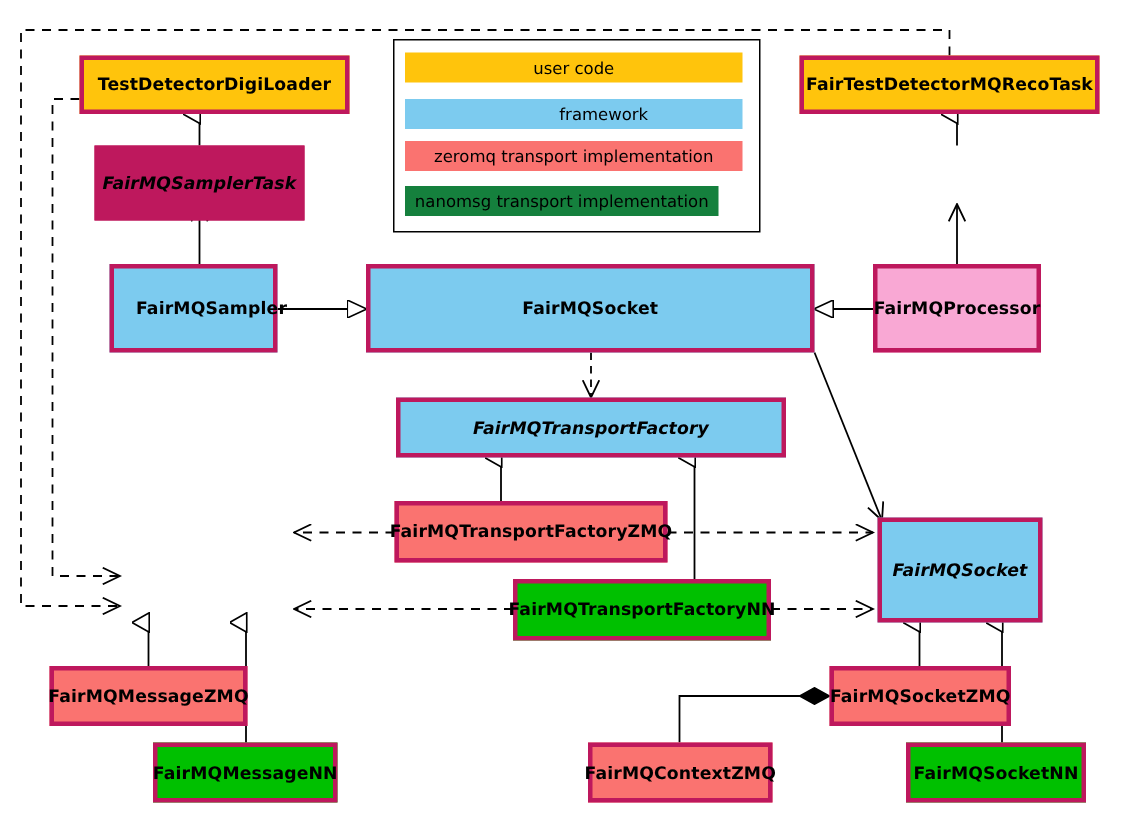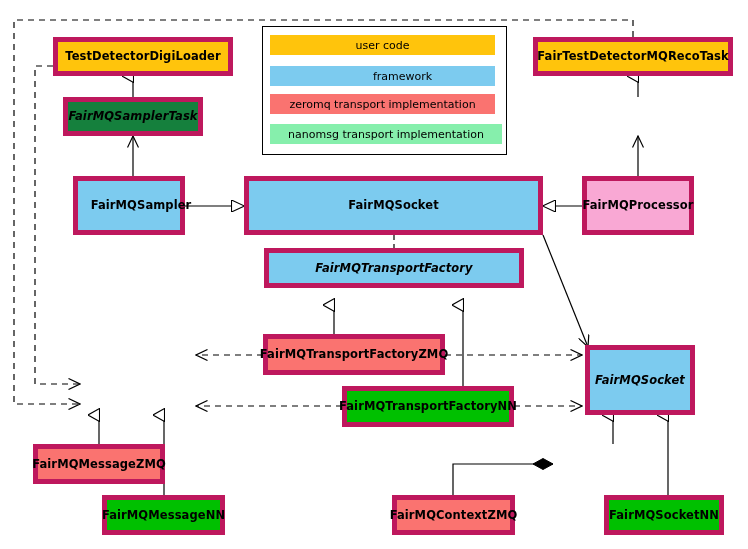--- a/index.html
+++ b/index.html
@@ -1,20 +1,20 @@
 <!DOCTYPE html>
 <html><head>
 <meta charset="utf-8">
 <style>
   html,body{margin:0;padding:0;background:#ffffff;}
   body{width:748px;height:549px;position:relative;overflow:hidden;
        font-family:"DejaVu Sans","Liberation Sans",sans-serif;}
   #canvas{position:absolute;left:0;top:0;width:748px;height:549px;border-radius:20px;}
   svg.lines{position:absolute;left:0;top:0;width:748px;height:549px;pointer-events:none;}
-  .node{position:absolute;box-sizing:border-box;border:5px solid #be185d;
+  .node{position:absolute;box-sizing:border-box;border:3px solid #be185d;
         display:flex;align-items:center;justify-content:center;
         text-align:center;font-size:11.5px;font-weight:bold;color:#000;
         letter-spacing:0.1px;line-height:1.1;}
   .node.abstract{font-style:italic;}
   .legendbox{position:absolute;box-sizing:border-box;background:#fff;border:1px solid #000;}
   .legend-item{position:absolute;box-sizing:border-box;display:flex;
         align-items:center;justify-content:center;font-size:11px;
         font-weight:normal;color:#000;}
 </style>
 </head>
@@ -84,46 +84,47 @@
 
     <line x1="668" y1="495" x2="668" y2="415" stroke="#000" stroke-width="1.2" marker-end="url(#hollowTriUp)"></line>
 
     <polyline points="453,495 453,464 553,464" fill="none" stroke="#000" stroke-width="1.2" marker-end="url(#filledDiamond)"></polyline>
   </svg>
 
   <div class="legendbox" style="left:262px;top:26px;width:245px;height:129px;"></div>
   <div class="legend-item" style="left:270px;top:35px;width:225px;height:20px;background:#FFC40C;">user code</div>
   <div class="legend-item" style="left:270px;top:66px;width:225px;height:20px;background:#7CCBEF;padding-left:40px;">framework</div>
   <div class="legend-item" style="left:270px;top:94px;width:225px;height:20px;background:#FA7370;">zeromq transport implementation</div>
-  <div class="legend-item" style="left:270px;top:124px;width:232px;height:20px;background:#86efac;">nanomsg transport implementation</div>
+  <div class="legend-item" style="left:270px;top:124px;width:209px;height:20px;background:#15803d;">nanomsg transport implementation</div>
 
   <div class="node" style="left:53px;top:37px;width:180px;height:39px;background:#FFC40C;">TestDetectorDigiLoader</div>
 
-  <div class="node abstract" style="left:63px;top:97px;width:140px;height:39px;background:#15803d;">FairMQSamplerTask</div>
+  <div class="node abstract" style="left:63px;top:97px;width:140px;height:50px;background:#be185d;">FairMQSamplerTask</div>
 
   <div class="node" style="left:533px;top:37px;width:200px;height:39px;background:#FFC40C;">FairTestDetectorMQRecoTask</div>
 
 
   <div class="node" style="left:73px;top:176px;width:112px;height:59px;background:#7CCBEF;padding-left:24px;">FairMQSampler</div>
 
   <div class="node" style="left:244px;top:176px;width:299px;height:59px;background:#7CCBEF;">FairMQSocket</div>
 
   <div class="node" style="left:582px;top:176px;width:112px;height:59px;background:#f9a8d4;">FairMQProcessor</div>
 
-  <div class="node abstract" style="left:264px;top:248px;width:260px;height:40px;background:#7CCBEF;">FairMQTransportFactory</div>
+  <div class="node abstract" style="left:264px;top:265px;width:260px;height:40px;background:#7CCBEF;">FairMQTransportFactory</div>
 
   <div class="node" style="left:263px;top:334px;width:182px;height:41px;background:#FA7370;">FairMQTransportFactoryZMQ</div>
 
   <div class="node" style="left:342px;top:386px;width:172px;height:41px;background:#00C000;">FairMQTransportFactoryNN</div>
 
 
   <div class="node abstract" style="left:585px;top:345px;width:110px;height:70px;background:#7CCBEF;">FairMQSocket</div>
 
   <div class="node" style="left:33px;top:444px;width:132px;height:40px;background:#FA7370;">FairMQMessageZMQ</div>
 
   <div class="node" style="left:102px;top:495px;width:123px;height:40px;background:#00C000;">FairMQMessageNN</div>
 
+  <div class="node" style="left:553px;top:444px;width:121px;height:40px;background:#FA7370;">FairMQSocketZMQ</div>
 
   <div class="node" style="left:392px;top:495px;width:123px;height:40px;background:#FA7370;">FairMQContextZMQ</div>
 
   <div class="node" style="left:604px;top:495px;width:120px;height:40px;background:#00C000;">FairMQSocketNN</div>
 
 </div>
 
 </body></html>

